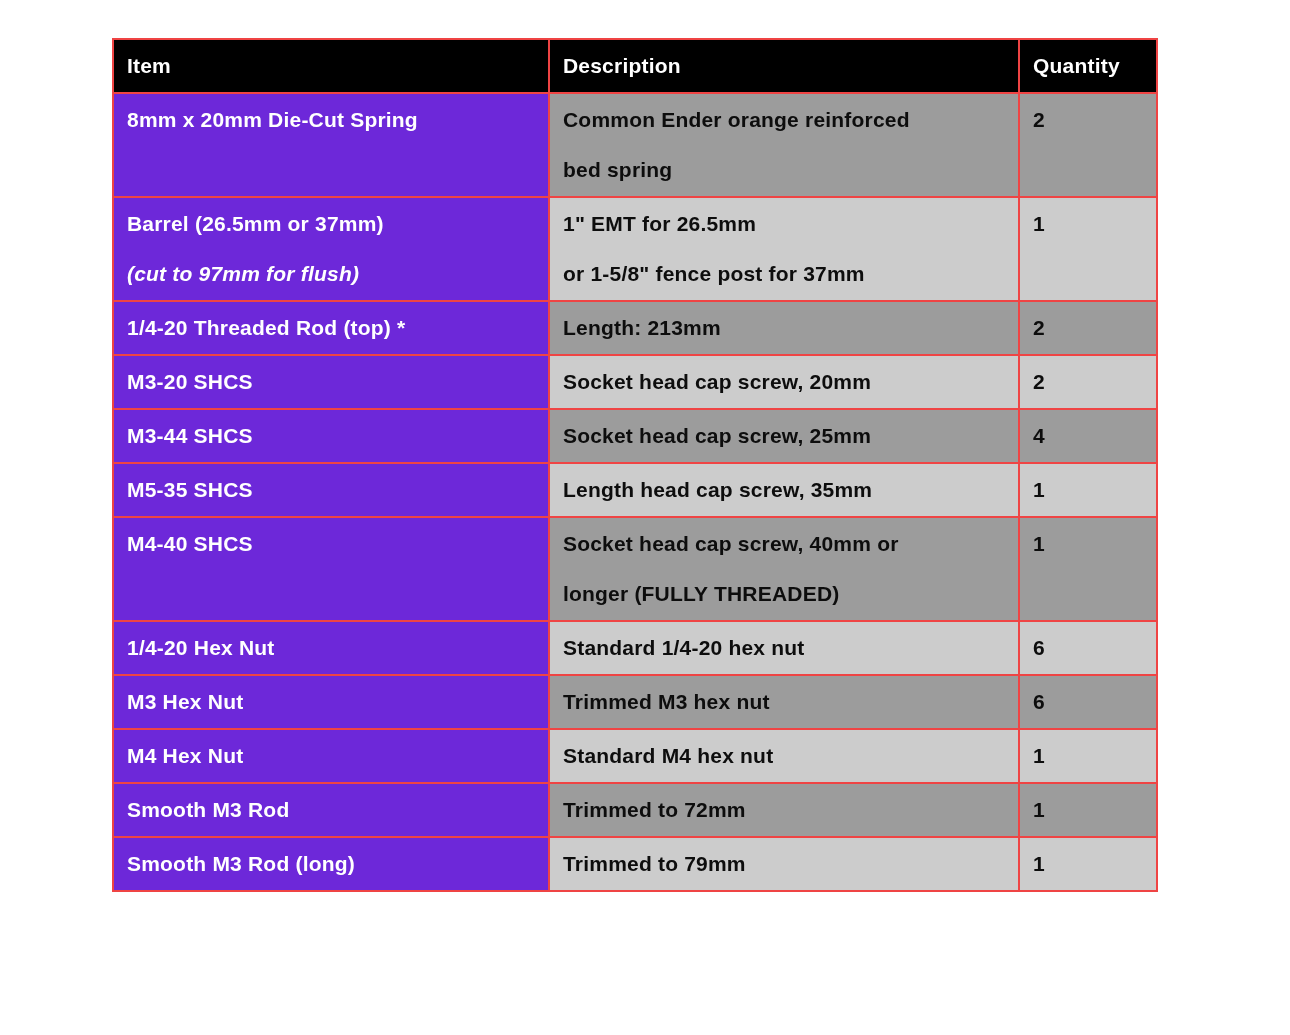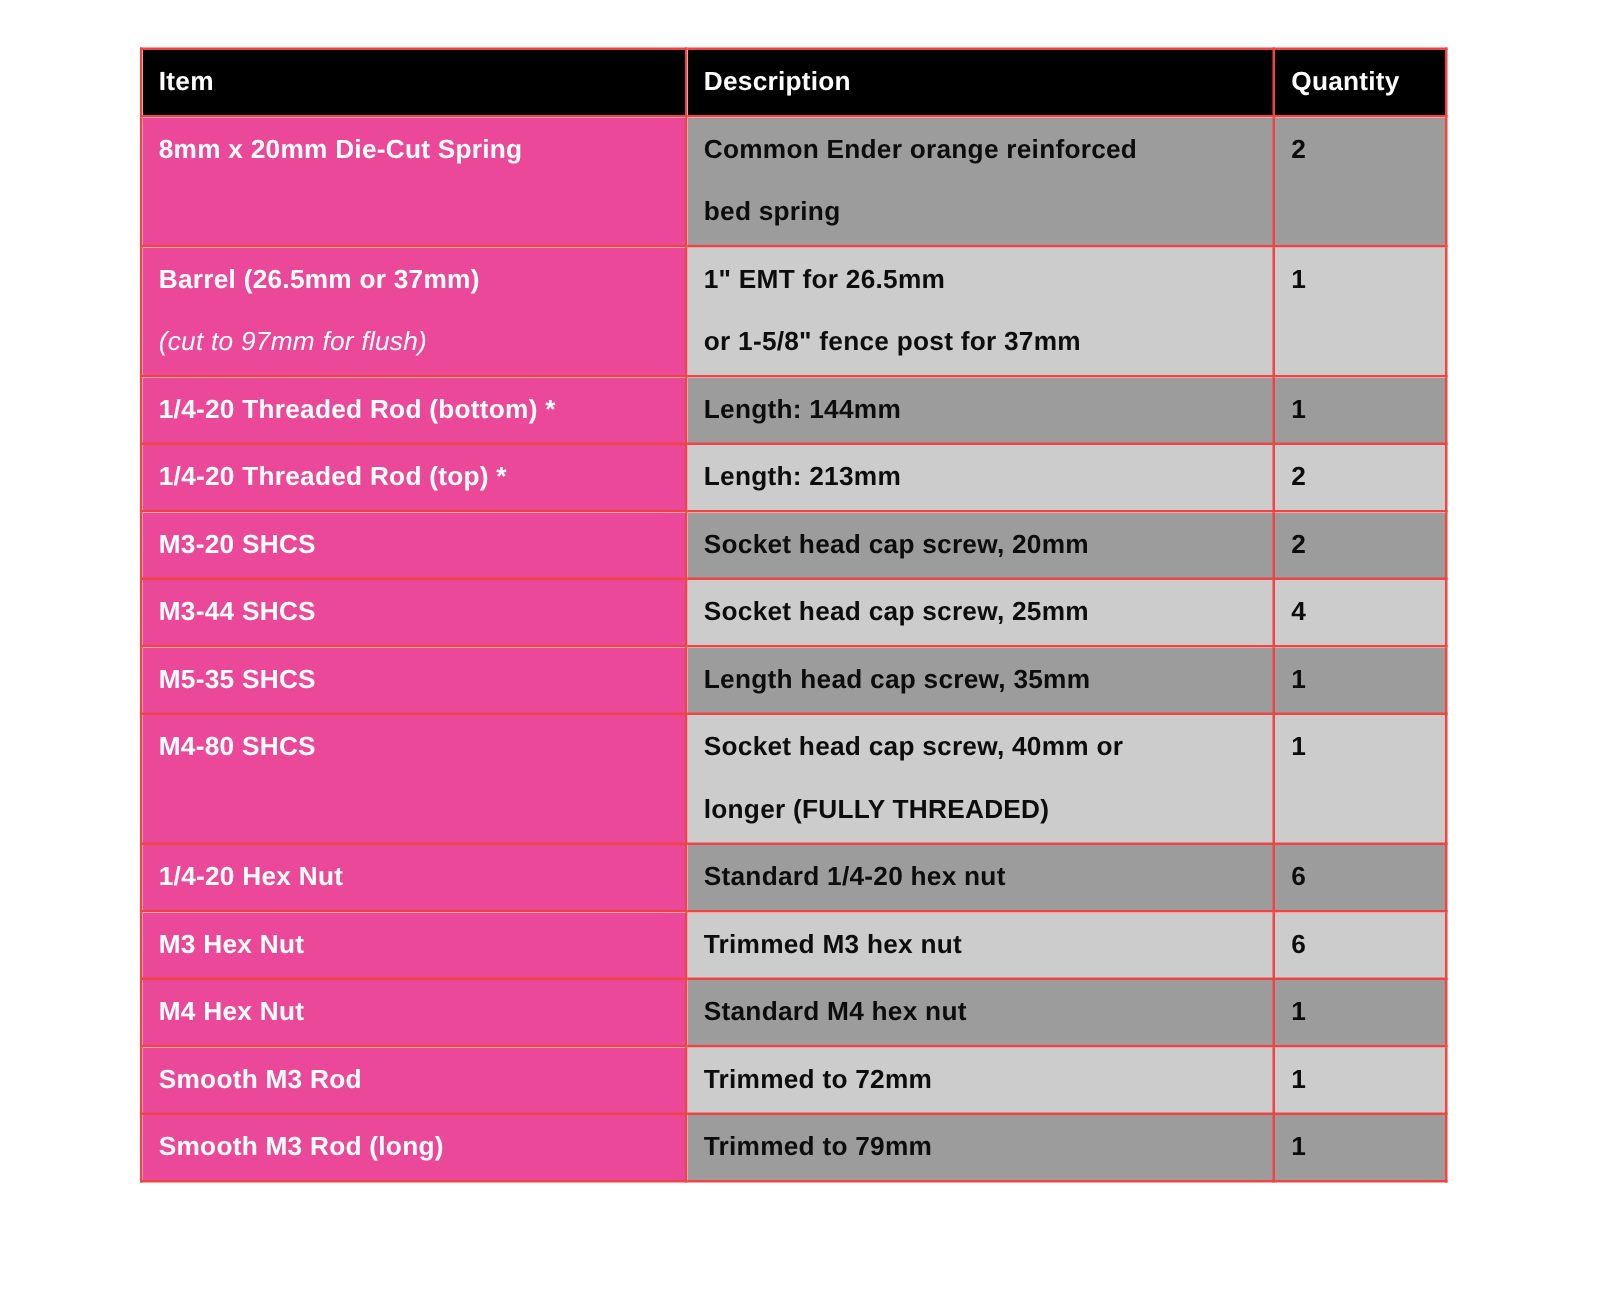--- a/index.html
+++ b/index.html
@@ -36,21 +36,21 @@
     line-height: 50px;
     letter-spacing: 0.2px;
     overflow: hidden;
   }
   table.parts th {
     background: #000000;
     color: #ffffff;
     height: 50px;
   }
   td.item-col {
-    background: #ec4899;
+    background: #6d28d9;
     color: #ffffff;
   }
   td.desc-col, td.qty-col {
     color: #0d0d0d;
   }
   td.desc-col {
     white-space: pre-line;
     margin-top: 40px;
   }
   tbody tr:nth-child(odd) td.desc-col,
@@ -59,21 +59,21 @@
   }
   tbody tr:nth-child(even) td.desc-col,
   tbody tr:nth-child(even) td.qty-col {
     background: #cccccc;
   }
   tbody td {
     height: 50px;
   }
   .item-note {
     font-style: italic;
-    font-weight: normal;
+    font-weight: bold;
   }
 </style>
 </head>
 <body>
 
 <div class="page">
   <table class="parts">
     <colgroup>
       <col style="width:436px">
       <col style="width:470px">
@@ -96,46 +96,41 @@
       <tr>
         <td class="item-col">
           <div>Barrel (26.5mm or 37mm)</div>
           <div class="item-note">(cut to 97mm for flush)</div>
         </td>
         <td class="desc-col">1" EMT for 26.5mm
 or 1-5/8" fence post for 37mm</td>
         <td class="qty-col">1</td>
       </tr>
       <tr>
-        <td class="item-col"><span>1/4-20 Threaded Rod (bottom) *</span></td>
-        <td class="desc-col">Length: 144mm</td>
-        <td class="qty-col">1</td>
-      </tr>
-      <tr>
         <td class="item-col"><span>1/4-20 Threaded Rod (top) *</span></td>
         <td class="desc-col">Length: 213mm</td>
         <td class="qty-col">2</td>
       </tr>
       <tr>
         <td class="item-col"><span>M3-20 SHCS</span></td>
         <td class="desc-col">Socket head cap screw, 20mm</td>
         <td class="qty-col">2</td>
       </tr>
       <tr>
         <td class="item-col"><span>M3-44 SHCS</span></td>
         <td class="desc-col">Socket head cap screw, 25mm</td>
         <td class="qty-col">4</td>
       </tr>
       <tr>
         <td class="item-col"><span>M5-35 SHCS</span></td>
         <td class="desc-col">Length head cap screw, 35mm</td>
         <td class="qty-col">1</td>
       </tr>
       <tr>
-        <td class="item-col"><span>M4-80 SHCS</span></td>
+        <td class="item-col"><span>M4-40 SHCS</span></td>
         <td class="desc-col">Socket head cap screw, 40mm or
 longer (FULLY THREADED)</td>
         <td class="qty-col">1</td>
       </tr>
       <tr>
         <td class="item-col"><span>1/4-20 Hex Nut</span></td>
         <td class="desc-col">Standard 1/4-20 hex nut</td>
         <td class="qty-col">6</td>
       </tr>
       <tr>

